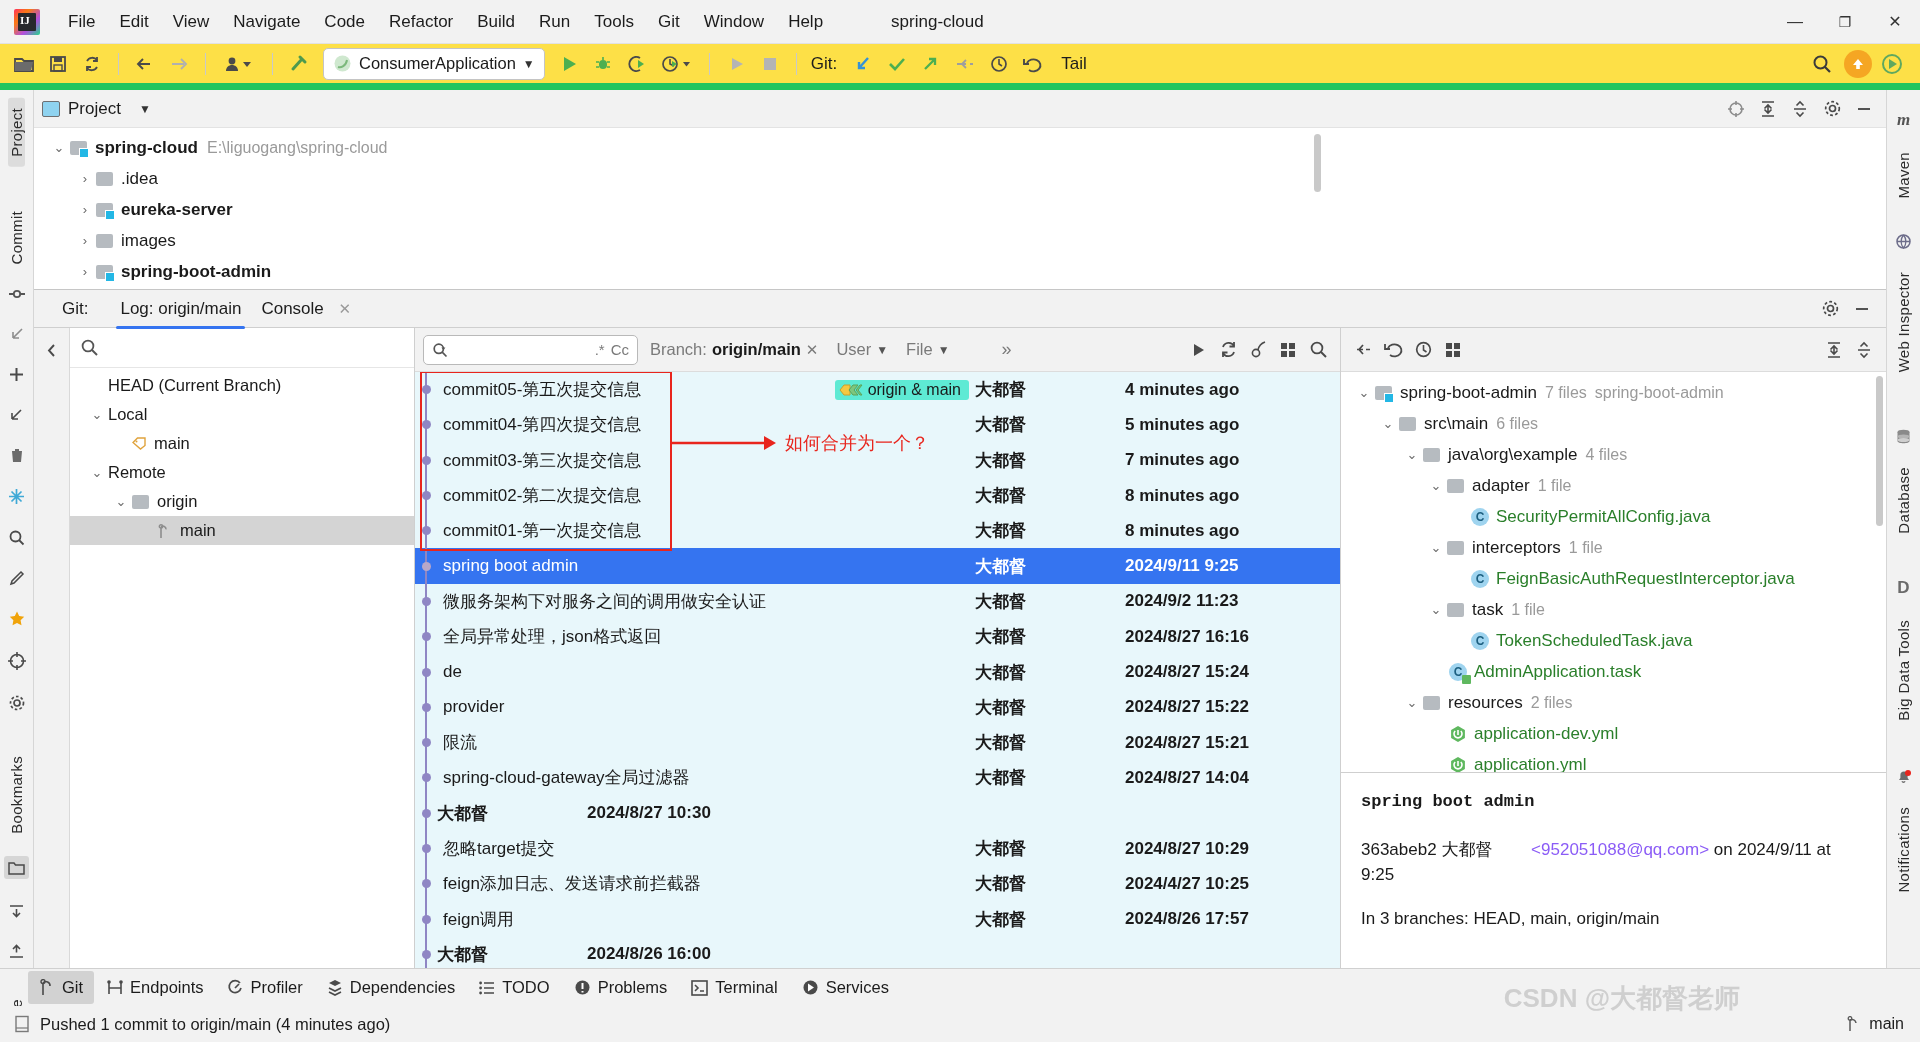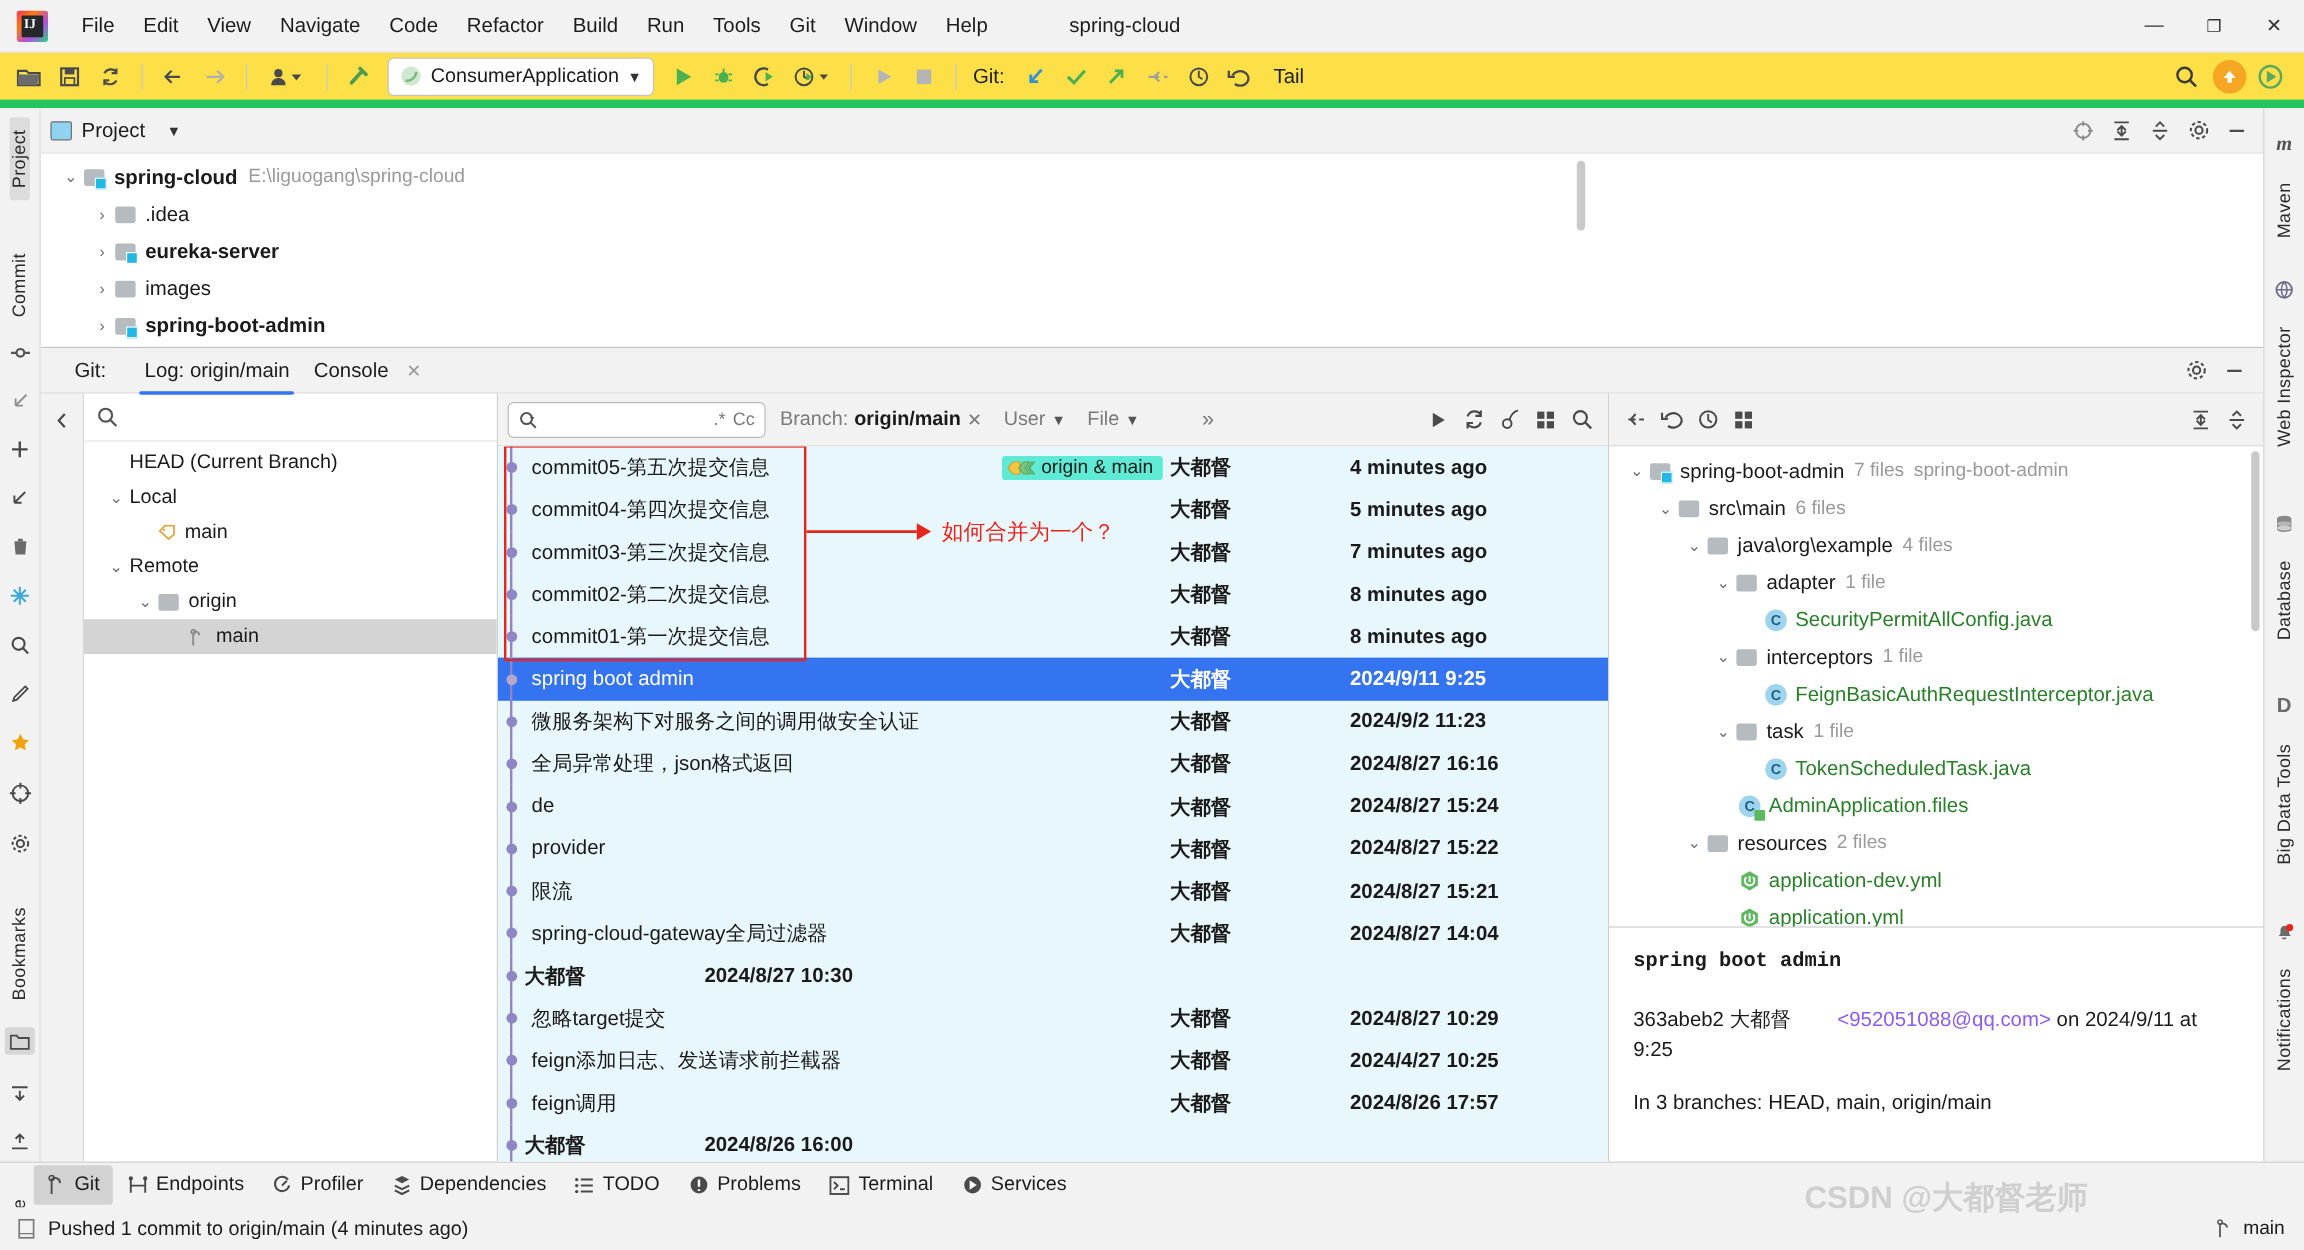--- a/index.html
+++ b/index.html
@@ -892,21 +892,21 @@
                 <span class="cnt">1 file</span>
               </div>
               <div class="crow2" style="padding-left:130px">
                 <span class="javaic">C</span>
                 <span class="green">TokenScheduledTask.java</span>
               </div>
               <div class="crow2" style="padding-left:108px">
                 <span class="javaic" style="position:relative">C
                   <span style="position:absolute;right:-4px;bottom:-3px;width:9px;height:9px;background:#5fb85f;border-radius:1px"></span>
                 </span>
-                <span class="green">AdminApplication.files</span>
+                <span class="green">AdminApplication.task</span>
               </div>
               <div class="crow2" style="padding-left:60px">
                 <span class="chev">⌄</span>
                 <span class="folder-ic"></span>
                 <span>resources</span>
                 <span class="cnt">2 files</span>
               </div>
               <div class="crow2" style="padding-left:108px">
                 <span class="ymlic">
                   <svg width="18" height="18" viewBox="0 0 18 18">

